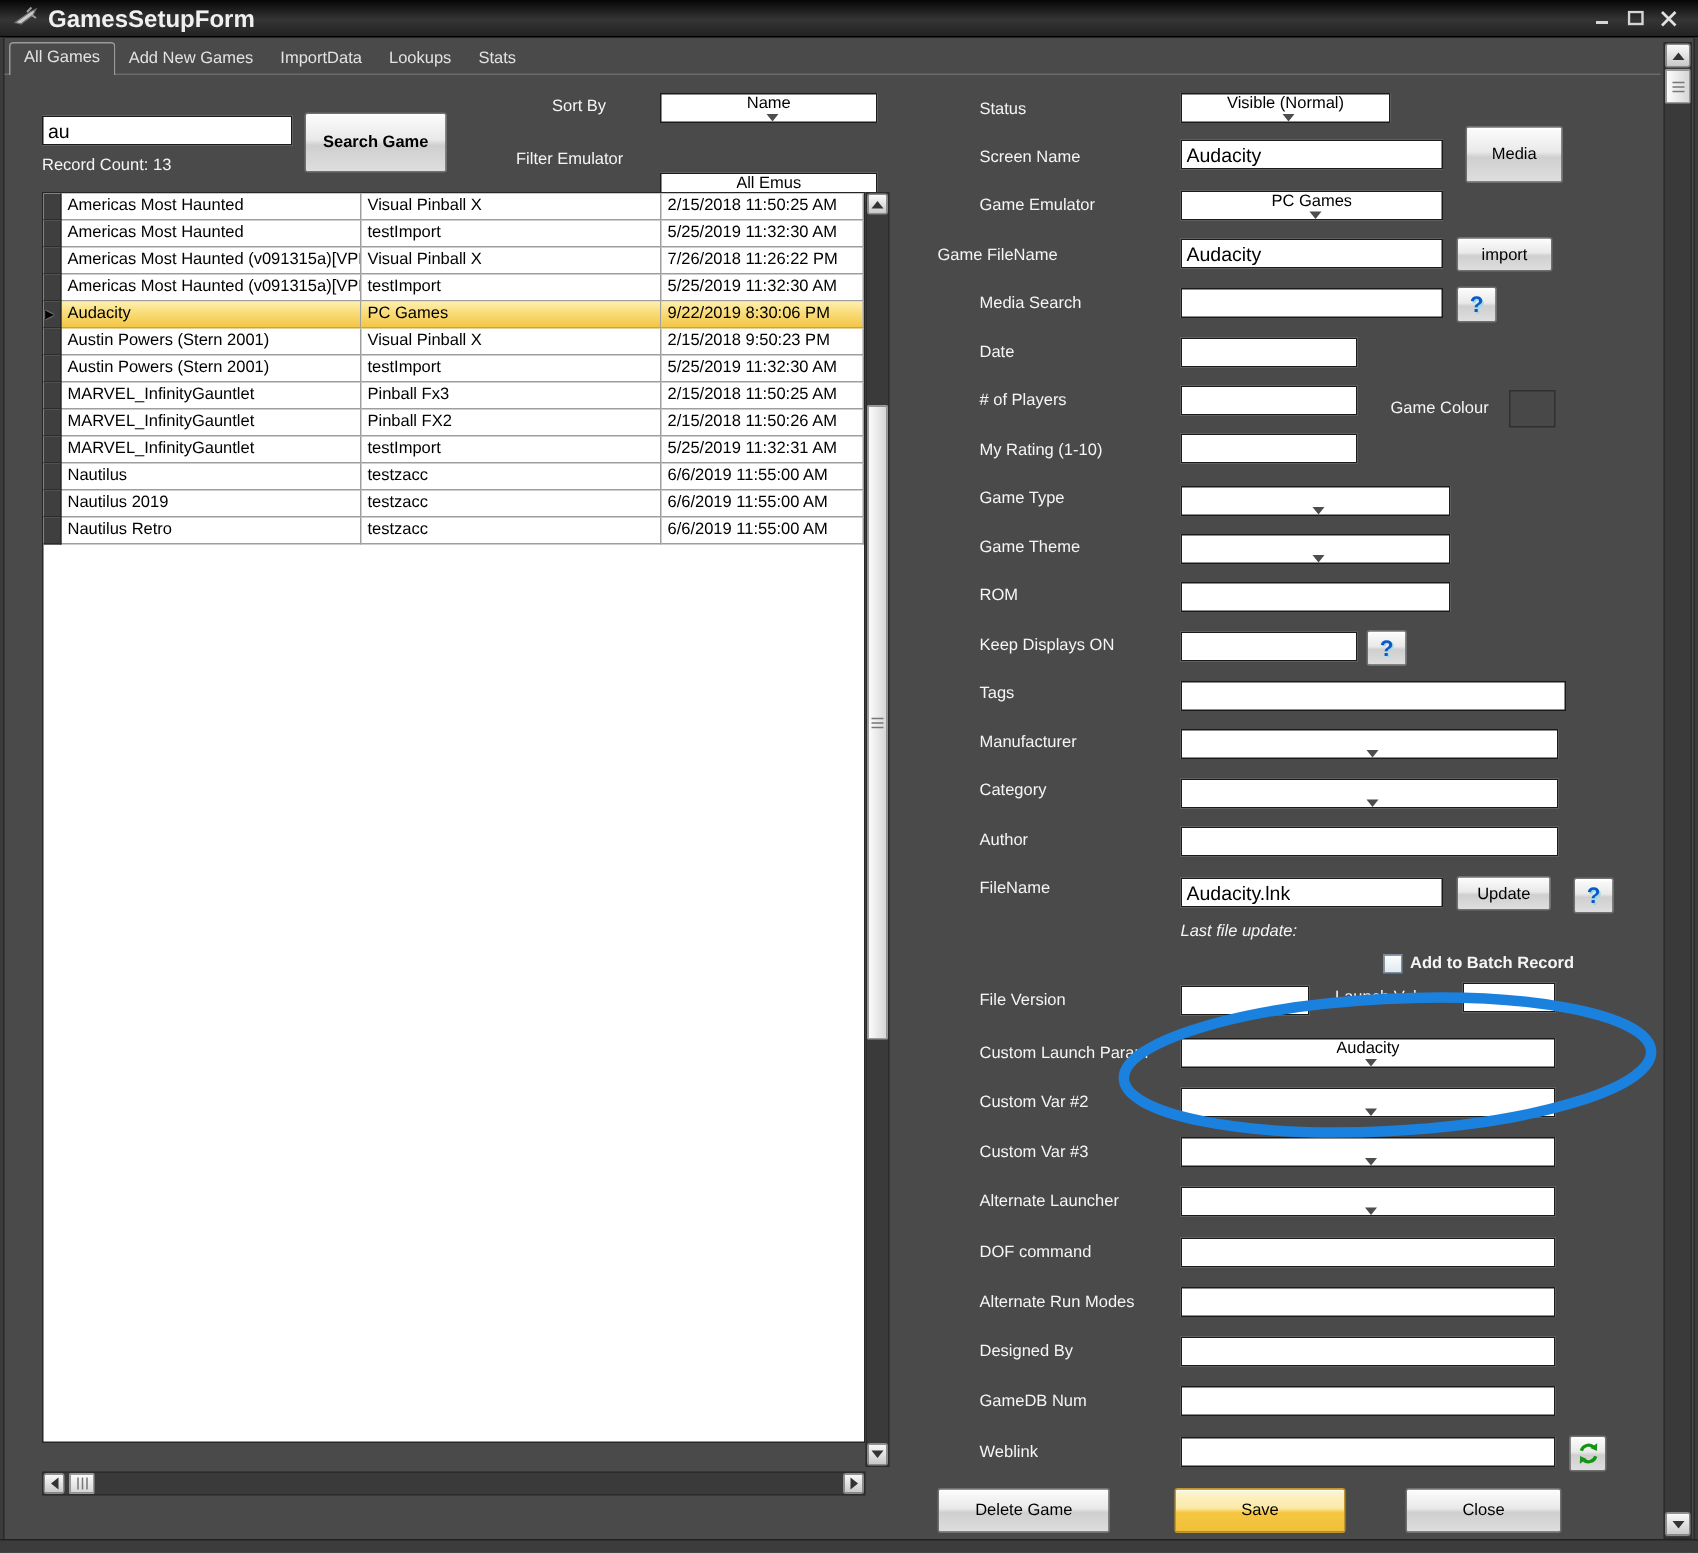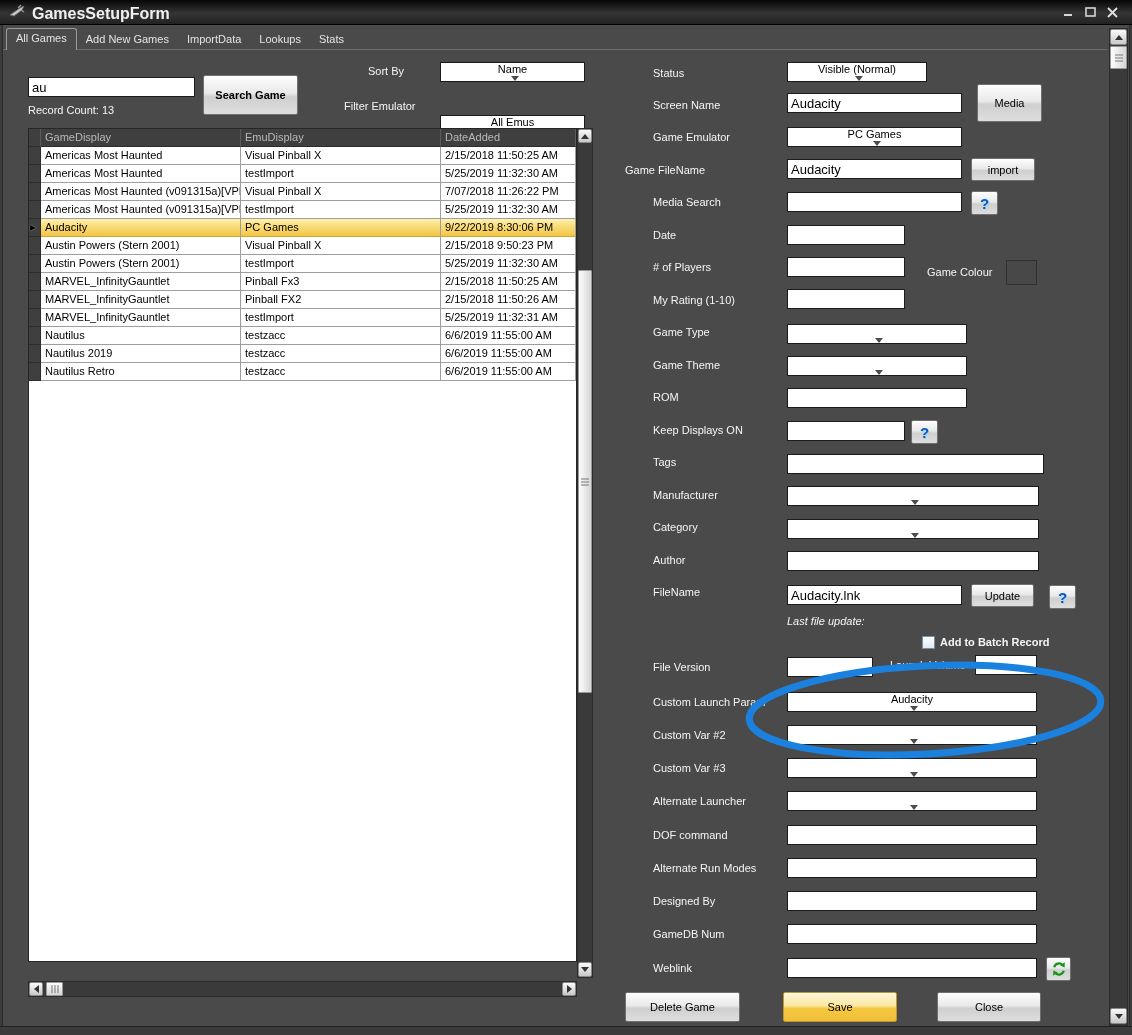--- a/index.html
+++ b/index.html
@@ -151,47 +151,41 @@
   <span class="val">Name</span>
     <span class="caret"></span>
 </div>
 <div class="lbl" style="left:344px; top:100px;">Filter Emulator</div>
 <div class="combo" style="left:440px; top:96px; width:145px;margin-top:19px;">
   <span class="val">All Emus</span>
     <span class="caret"></span>
 </div>
 
 <div class="grid">
-  <div class="g-header">
-    <div class="g-stub-h"></div>
-    <div class="c1">GameDisplay</div>
-    <div class="c2">EmuDisplay</div>
-    <div class="c3">DateAdded</div>
-  </div>
   <div>
 
       <div class="g-row">
         <div class="g-stub"></div>
         <div class="g-c c1">Americas Most Haunted</div>
         <div class="g-c c2">Visual Pinball X</div>
         <div class="g-c c3">2/15/2018 11:50:25 AM</div>
       </div>
 
       <div class="g-row">
         <div class="g-stub"></div>
         <div class="g-c c1">Americas Most Haunted</div>
         <div class="g-c c2">testImport</div>
         <div class="g-c c3">5/25/2019 11:32:30 AM</div>
       </div>
 
       <div class="g-row">
         <div class="g-stub"></div>
         <div class="g-c c1">Americas Most Haunted (v091315a)[VPB]</div>
         <div class="g-c c2">Visual Pinball X</div>
-        <div class="g-c c3">7/07/2018 11:26:22 PM</div>
+        <div class="g-c c3">7/26/2018 11:26:22 PM</div>
       </div>
 
       <div class="g-row">
         <div class="g-stub"></div>
         <div class="g-c c1">Americas Most Haunted (v091315a)[VPB]</div>
         <div class="g-c c2">testImport</div>
         <div class="g-c c3">5/25/2019 11:32:30 AM</div>
       </div>
 
       <div class="g-row selected">

